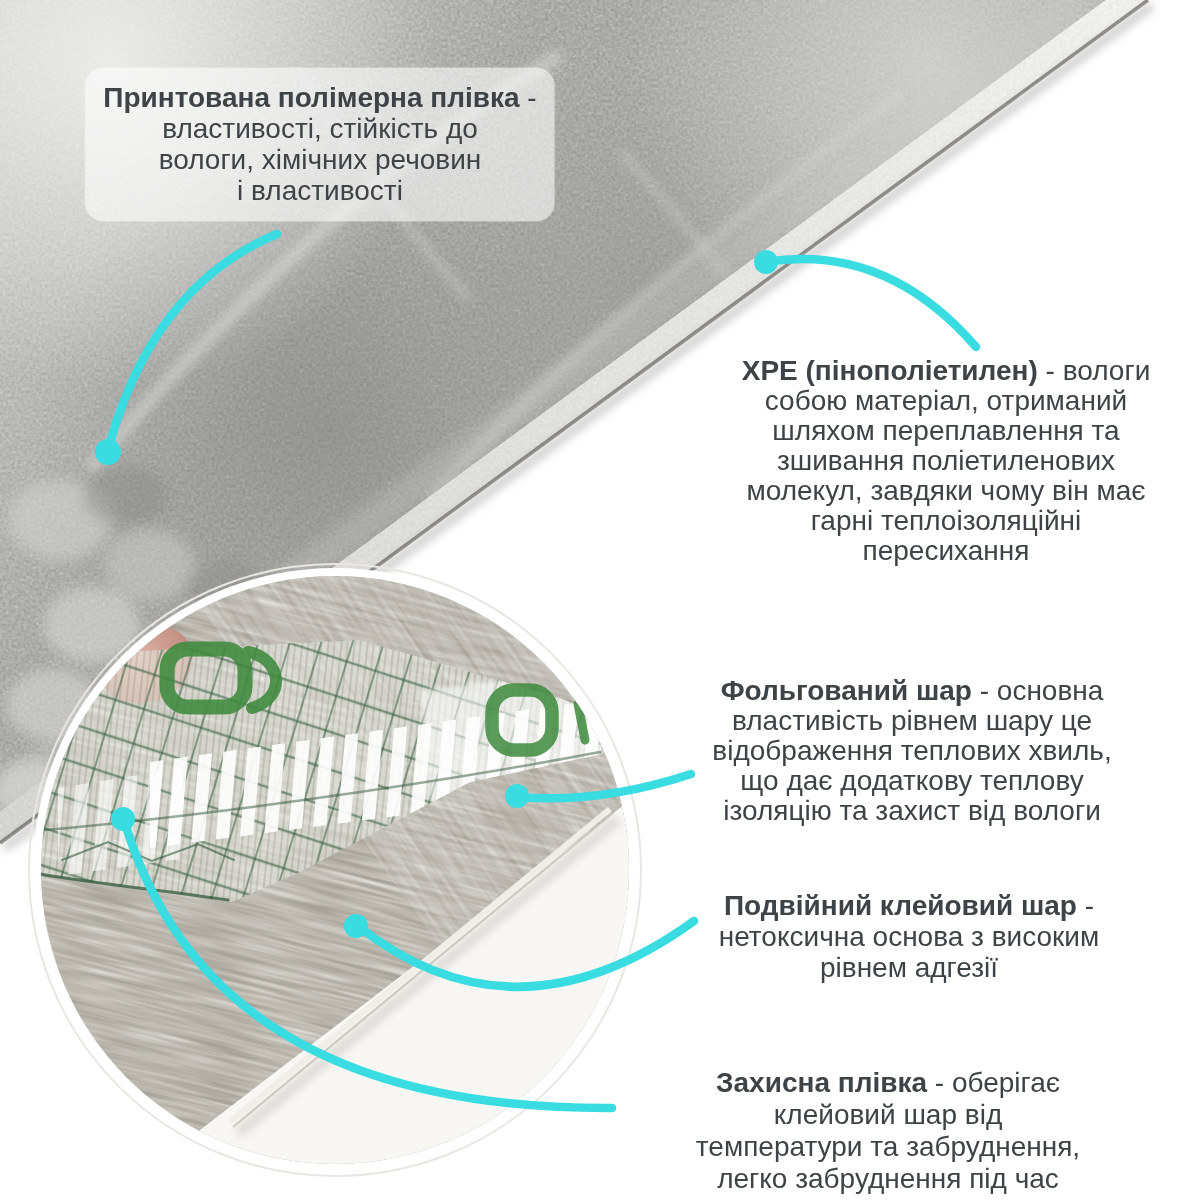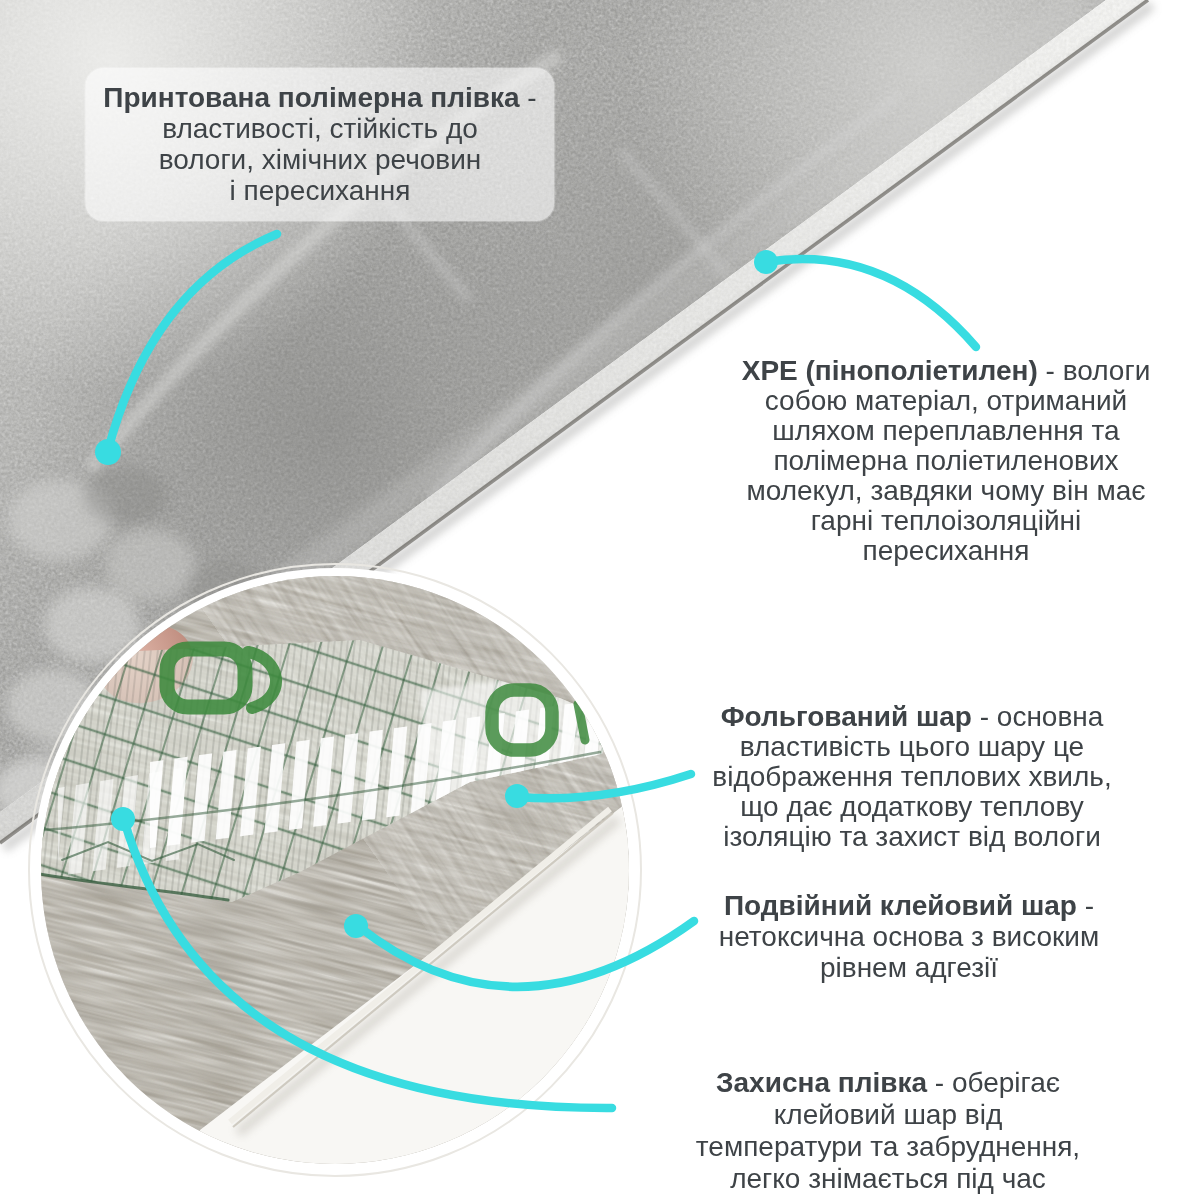--- a/index.html
+++ b/index.html
@@ -23,21 +23,21 @@
   .ann b{font-weight:700;}
   #ann-0{
     left:320px;top:68px;
     line-height:31px;
     background:rgba(255,255,255,0.58);
     border-radius:18px;
     padding:14px 18px 15px 18px;
     box-shadow:0 0 0 1px rgba(255,255,255,0.25);
   }
   #ann-1{left:946px;top:356px;line-height:30px;}
-  #ann-2{left:912px;top:702px;line-height:30px;}
+  #ann-2{left:912px;top:676px;line-height:30px;}
   #ann-3{left:909px;top:890px;line-height:31px;}
   #ann-4{left:888px;top:1038px;line-height:32px;margin-top:29px;}
 </style>
 </head>
 <body>
 
 <div class="stage">
 
 <svg width="1200" height="1200" viewBox="0 0 1200 1200">
   <defs>
@@ -237,44 +237,44 @@
     <circle cx="517" cy="796" r="12"></circle>
     <circle cx="356" cy="926" r="12"></circle>
     <circle cx="123" cy="819" r="12"></circle>
   </g>
 </svg>
 
 <div class="ann" id="ann-0">
       <div class="line"><b>Принтована полімерна плівка</b><span> -</span></div>
       <div class="line"><span>властивості, стійкість до</span></div>
       <div class="line"><span>вологи, хімічних речовин</span></div>
-      <div class="line"><span>і пересихання</span></div>
+      <div class="line"><span>і властивості</span></div>
     </div>
 <div class="ann" id="ann-1">
       <div class="line"><b>XPE (пінополіетилен)</b><span> - вологи</span></div>
       <div class="line"><span>собою матеріал, отриманий</span></div>
       <div class="line"><span>шляхом переплавлення та</span></div>
-      <div class="line"><span>полімерна поліетиленових</span></div>
+      <div class="line"><span>зшивання поліетиленових</span></div>
       <div class="line"><span>молекул, завдяки чому він має</span></div>
       <div class="line"><span>гарні теплоізоляційні</span></div>
       <div class="line"><span>пересихання</span></div>
     </div>
 <div class="ann" id="ann-2">
       <div class="line"><b>Фольгований шар</b><span> - основна</span></div>
-      <div class="line"><span>властивість цього шару це</span></div>
+      <div class="line"><span>властивість рівнем шару це</span></div>
       <div class="line"><span>відображення теплових хвиль,</span></div>
       <div class="line"><span>що дає додаткову теплову</span></div>
       <div class="line"><span>ізоляцію та захист від вологи</span></div>
     </div>
 <div class="ann" id="ann-3">
       <div class="line"><b>Подвійний клейовий шар</b><span> -</span></div>
       <div class="line"><span>нетоксична основа з високим</span></div>
       <div class="line"><span>рівнем адгезії</span></div>
     </div>
 <div class="ann" id="ann-4">
       <div class="line"><b>Захисна плівка</b><span> - оберігає</span></div>
       <div class="line"><span>клейовий шар від</span></div>
       <div class="line"><span>температури та забруднення,</span></div>
-      <div class="line"><span>легко знімається під час</span></div>
+      <div class="line"><span>легко забруднення під час</span></div>
       <div class="line"><span>монтажу</span></div>
     </div>
 
 </div>
 
 </body></html>

